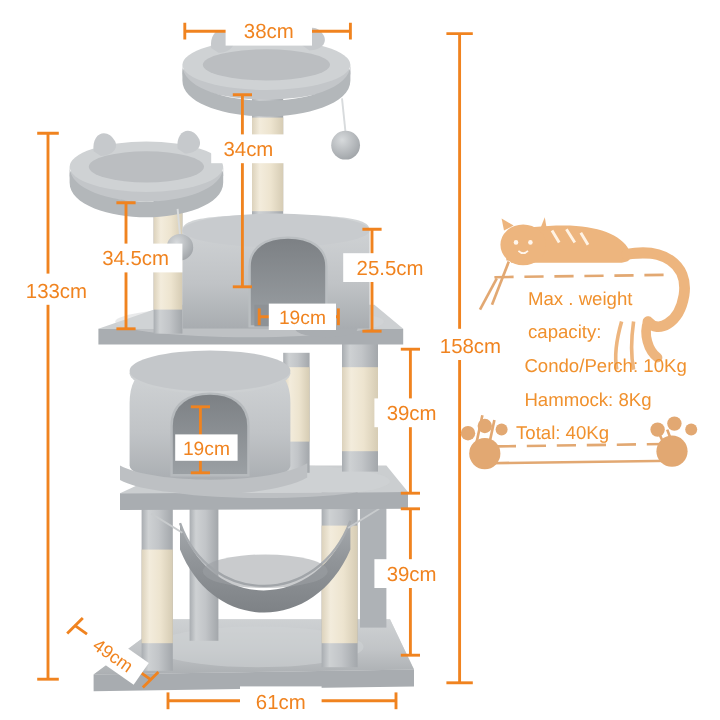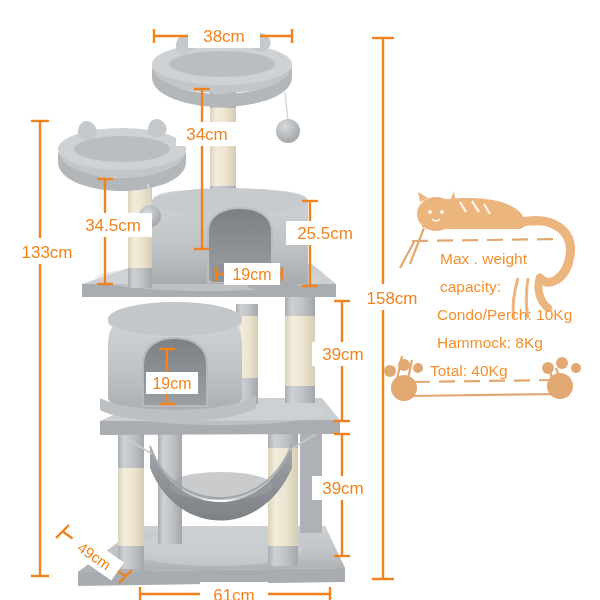--- a/index.html
+++ b/index.html
@@ -1,20 +1,20 @@
 <!DOCTYPE html>
 <html><head>
 <meta charset="utf-8">
 <title>Cat Tree Dimension Diagram</title>
 <style>
   html,body{margin:0;padding:0;background:#ffffff;}
   body{width:600px;height:600px;overflow:hidden;
        font-family:"Liberation Sans","DejaVu Sans",sans-serif;}
   #stage{position:relative;width:600px;height:600px;background:#fff;}
-  .layer{position:absolute;left:0;top:16px;width:600px;height:420px;}
+  .layer{position:absolute;left:0;top:6px;width:600px;height:420px;}
   svg{display:block;}
   .dimtext{font-family:"Liberation Sans","DejaVu Sans",sans-serif;
            font-size:17px;fill:#F0831F;font-weight:400;}
   .dimtext.small{font-size:16px;}
   .signtext{font-family:"Liberation Sans","DejaVu Sans",sans-serif;
             font-size:15.5px;fill:#F0912E;}
   .rot49{font-size:15px;}
 </style>
 </head>
 <body>

